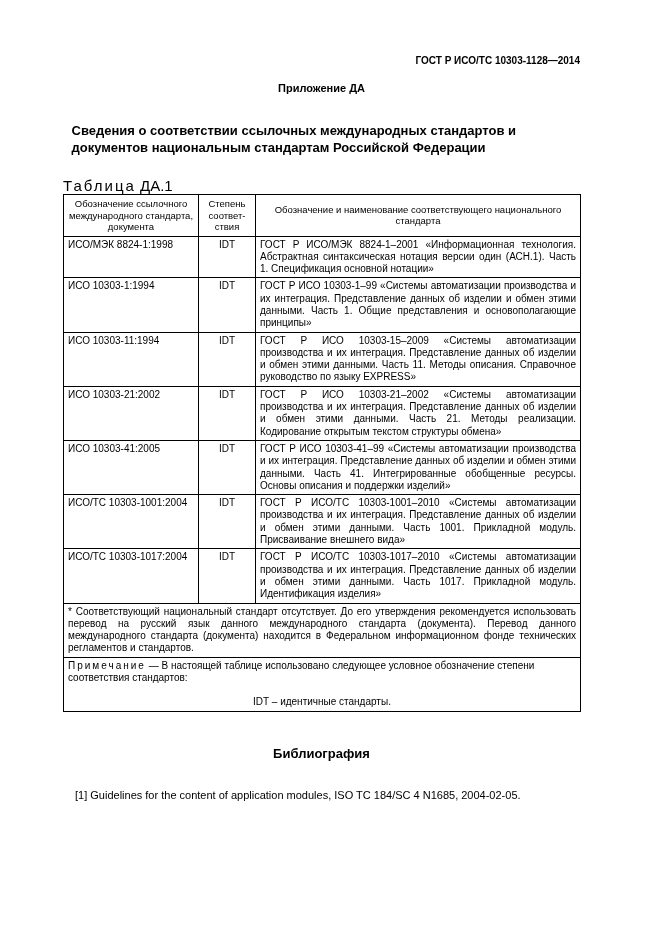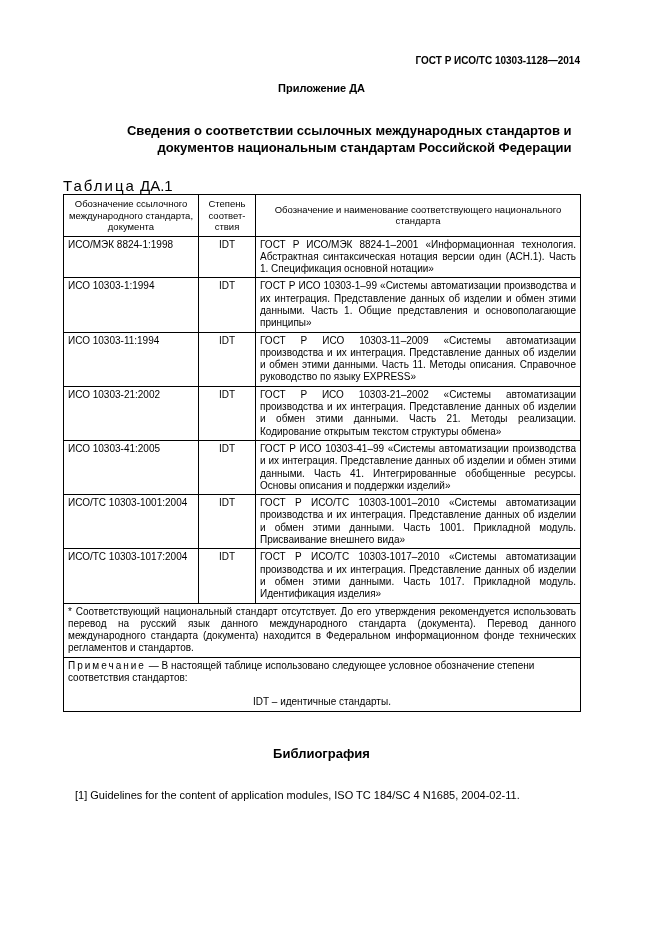--- a/index.html
+++ b/index.html
@@ -13,21 +13,21 @@
   .page { position: relative; width: 661px; height: 936px; background: #fff; overflow: hidden; }
   .content { position: absolute; left: 63px; top: 0; width: 517px; }
 
   .doc-header { margin-top: 55px; text-align: right; font-weight: bold; font-size: 10px; line-height: 12px; }
 
   .annex-block { margin-top: 15px; }
   .annex { text-align: center; font-weight: bold; font-size: 11px; line-height: 13px; margin-top: 12px; }
 
   .main-title {
     margin: 27px auto 0 auto; max-width: 500px;
-    text-align: right; font-weight: bold; font-size: 13px; line-height: 17px;
+    text-align: left; font-weight: bold; font-size: 13px; line-height: 17px;
   }
 
   .table-caption { margin-top: 23px; font-size: 15px; line-height: 13px; }
   .spaced { letter-spacing: 2px; }
 
   table.std { border-collapse: collapse; width: 517px; margin-top: 2px; table-layout: fixed; }
   .std th, .std td { border: 1px solid #000; vertical-align: top; padding: 2px 4px; }
   .std th {
     font-weight: normal; font-size: 9.5px; line-height: 11.5px;
     text-align: center; vertical-align: middle; padding: 3px 2px;
@@ -85,21 +85,21 @@
           <td class="c3">ГОСТ Р ИСО/МЭК 8824-1–2001 «Информационная технология. Абстрактная синтаксическая нотация версии один (АСН.1). Часть 1. Спецификация основной нотации»</td>
         </tr>
         <tr>
           <td class="c1">ИСО 10303-1:1994</td>
           <td class="c2">IDT</td>
           <td class="c3">ГОСТ Р ИСО 10303-1–99 «Системы автоматизации производства и их интеграция. Представление данных об изделии и обмен этими данными. Часть 1. Общие представления и основополагающие принципы»</td>
         </tr>
         <tr>
           <td class="c1">ИСО 10303-11:1994</td>
           <td class="c2">IDT</td>
-          <td class="c3">ГОСТ Р ИСО 10303-11–2009 «Системы автоматизации производства и их интеграция. Представление данных об изделии и обмен этими данными. Часть 11. Методы описания. Справочное руководство по языку EXPRESS»</td>
+          <td class="c3">ГОСТ Р ИСО 10303-15–2009 «Системы автоматизации производства и их интеграция. Представление данных об изделии и обмен этими данными. Часть 11. Методы описания. Справочное руководство по языку EXPRESS»</td>
         </tr>
         <tr>
           <td class="c1">ИСО 10303-21:2002</td>
           <td class="c2">IDT</td>
           <td class="c3">ГОСТ Р ИСО 10303-21–2002 «Системы автоматизации производства и их интеграция. Представление данных об изделии и обмен этими данными. Часть 21. Методы реализации. Кодирование открытым текстом структуры обмена»</td>
         </tr>
         <tr>
           <td class="c1">ИСО 10303-41:2005</td>
           <td class="c2">IDT</td>
           <td class="c3">ГОСТ Р ИСО 10303-41–99 «Системы автоматизации производства и их интеграция. Представление данных об изделии и обмен этими данными. Часть 41. Интегрированные обобщенные ресурсы. Основы описания и поддержки изделий»</td>
@@ -123,18 +123,18 @@
               <span class="spaced">Примечание</span>
               <span>— В настоящей таблице использовано следующее условное обозначение степени соответствия стандартов:</span>
             </div>
             <div class="note-line2">IDT – идентичные стандарты.</div>
           </td>
         </tr>
       </tbody>
     </table>
 
     <div class="biblio-title">Библиография</div>
-    <div class="biblio-entry">[1] Guidelines for the content of application modules, ISO TC 184/SC 4 N1685, 2004-02-11.</div>
+    <div class="biblio-entry">[1] Guidelines for the content of application modules, ISO TC 184/SC 4 N1685, 2004-02-05.</div>
 
   </div>
 
   <div class="page-number">15</div>
 </div>
 
 </body></html>

